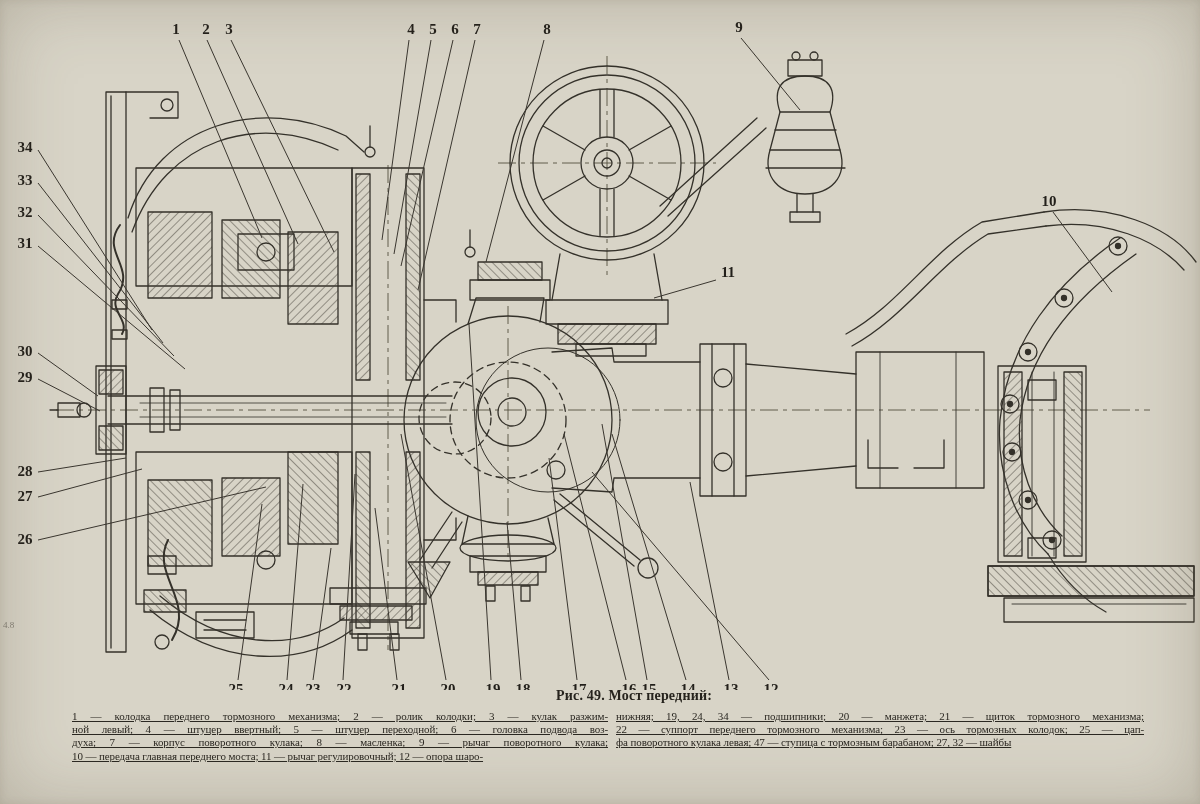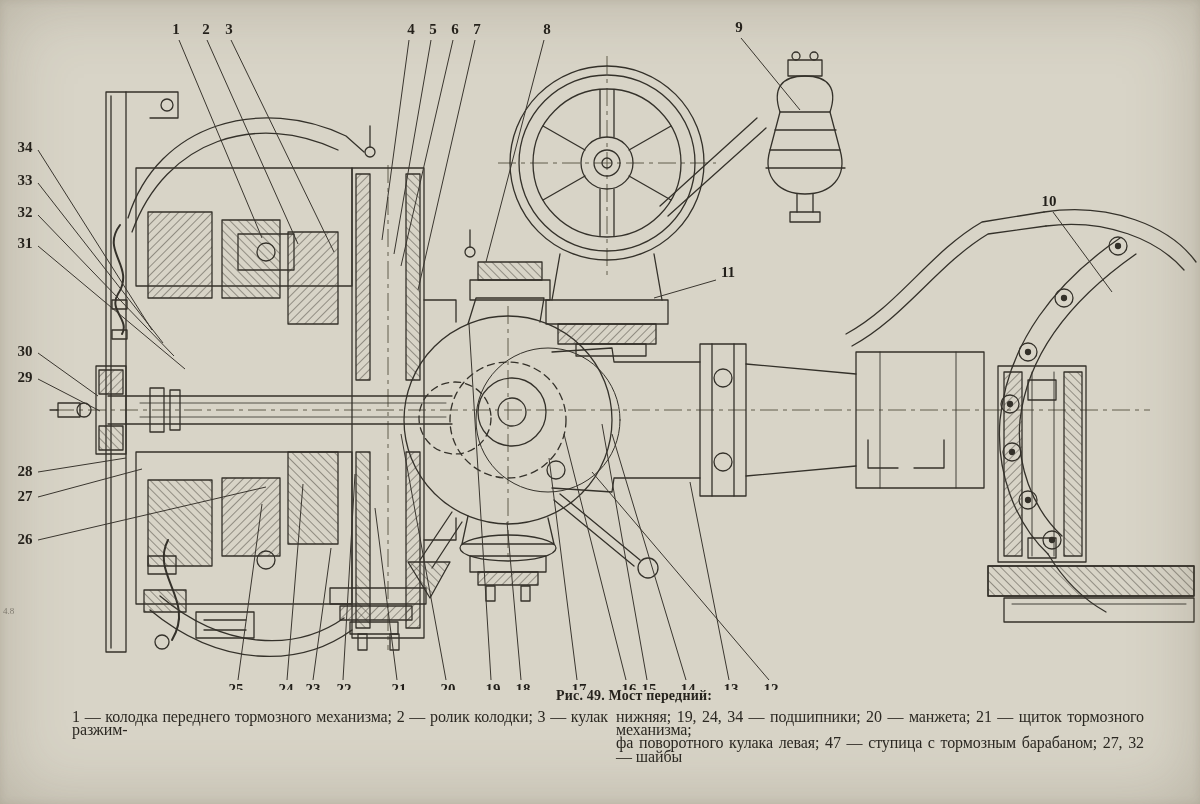--- a/index.html
+++ b/index.html
@@ -17,29 +17,29 @@
     font-family:"Liberation Serif",serif;font-weight:bold;font-size:15px;
     fill:#221f1a;text-anchor:middle;
   }
   .leader{stroke:#3a362f;stroke-width:1;}
   .caption-row{
     position:absolute;top:688px;left:0;width:1200px;box-sizing:border-box;
     padding-left:68px;text-align:center;
     font-weight:bold;font-size:14px;letter-spacing:.2px;color:#26231d;
   }
   .legend-col{
-    position:absolute;top:710px;font-size:16px;line-height:13.2px;
-    color:#2b2822;letter-spacing:-0.1px;
+    position:absolute;top:710px;font-size:11px;line-height:13.2px;
+    color:#2b2822;letter-spacing:-0.1px;text-decoration:underline;
   }
   .legend-col-left{left:72px;width:536px;}
   .legend-col-right{left:616px;width:528px;}
   .legend-line{text-align:justify;text-align-last:justify;white-space:normal;}
   .legend-col .legend-line:last-child{text-align-last:left;}
   .margin-mark{
-    position:absolute;left:3px;top:606px;font-size:9px;opacity:.55;color:#3a362f;
+    position:absolute;left:3px;top:620px;font-size:9px;opacity:.55;color:#3a362f;
   }
 </style>
 </head>
 <body>
 
 <div class="page">
 
   <svg id="drawing" width="1200" height="690" viewBox="0 0 1200 690">
     <defs>
       <pattern id="h1" patternUnits="userSpaceOnUse" width="6" height="6" patternTransform="rotate(45)">
@@ -362,19 +362,23 @@
         <text x="25" y="152" class="callout-num">34</text>
       </g>
   </svg>
 
   <div class="margin-mark">4.8</div>
 
   <div class="caption-row">Рис. 49. Мост передний:</div>
 
   <div class="legend-col legend-col-left">
       <div class="legend-line">1 — колодка переднего тормозного механизма; 2 — ролик колодки; 3 — кулак разжим-</div>
+      <div class="legend-line">ной левый; 4 — штуцер ввертный; 5 — штуцер переходной; 6 — головка подвода воз-</div>
+      <div class="legend-line">духа; 7 — корпус поворотного кулака; 8 — масленка; 9 — рычаг поворотного кулака;</div>
+      <div class="legend-line">10 — передача главная переднего моста; 11 — рычаг регулировочный; 12 — опора шаро-</div>
     </div>
   <div class="legend-col legend-col-right">
       <div class="legend-line">нижняя; 19, 24, 34 — подшипники; 20 — манжета; 21 — щиток тормозного механизма;</div>
+      <div class="legend-line">22 — суппорт переднего тормозного механизма; 23 — ось тормозных колодок; 25 — цап-</div>
       <div class="legend-line">фа поворотного кулака левая; 47 — ступица с тормозным барабаном; 27, 32 — шайбы</div>
     </div>
 
 </div>
 
 </body></html>

